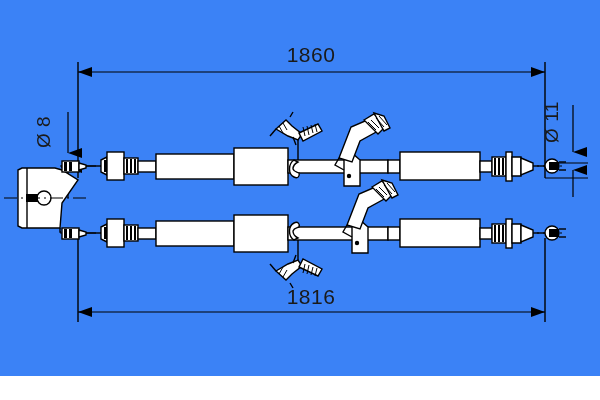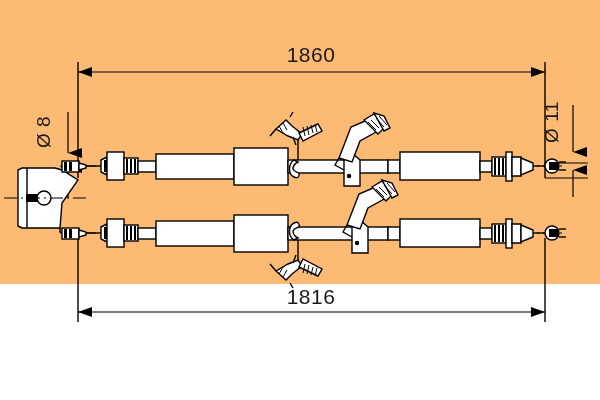--- a/index.html
+++ b/index.html
@@ -9,22 +9,22 @@
   }
   body {
     width: 600px;
     height: 400px;
     font-family: "Liberation Sans", sans-serif;
     overflow: hidden;
   }
   #drawing-root {
     position: relative;
     width: 600px;
-    height: 284px;
-    background: #fdba74;
+    height: 376px;
+    background: #3b82f6;
   }
   svg#tech-drawing {
     display: block;
     width: 600px;
     height: 400px;
   }
   .dim-text {
     font-family: "Liberation Sans", sans-serif;
     font-size: 21px;
     fill: #1a1a1a;

